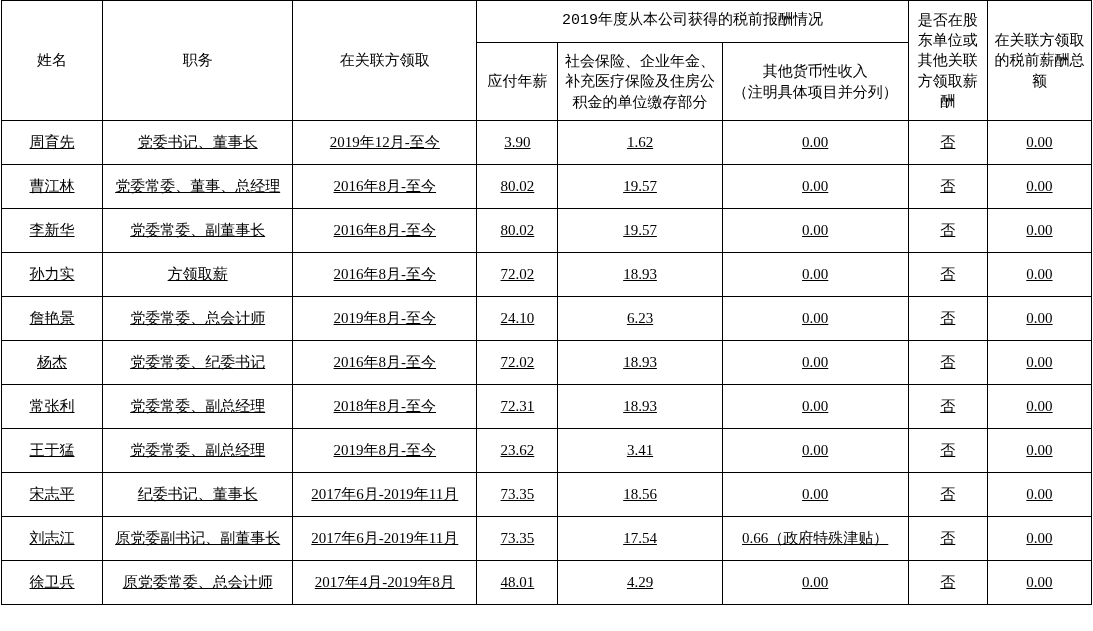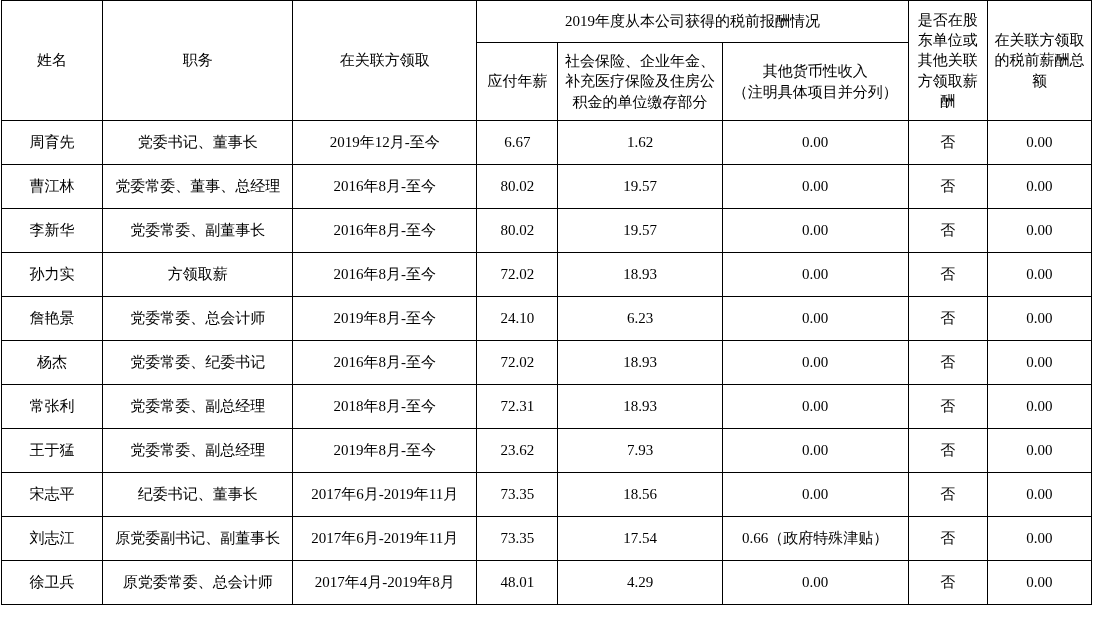--- a/index.html
+++ b/index.html
@@ -30,22 +30,22 @@
     font-weight: normal;
     font-size: 15px;
     line-height: 1.35;
     padding: 2px 1px;
     white-space: pre-line;
     overflow: hidden;
     background: #ffffff;
   }
   tr.header-top-row   { height: 42px; }
   tr.header-sub-row   { height: 78px; }
-  tbody tr.data-row   { height: 44px; }
-  th.group-header     { font-size: 15px; }
+  tbody tr.data-row   { height: 44px; text-decoration: underline; }
+  th.group-header     { font-size: 15px; font-family: Liberation Mono, monospace; }
 </style>
 </head>
 <body>
 
 <div class="page">
   <table class="comp-table">
     <colgroup>
       <col style="width:101px">
       <col style="width:190px">
       <col style="width:184px">
@@ -77,21 +77,21 @@
 积金的单位缴存部分</th>
         <th>其他货币性收入
 （注明具体项目并分列）</th>
       </tr>
     </thead>
     <tbody>
         <tr class="data-row">
           <td>周育先</td>
           <td>党委书记、董事长</td>
           <td>2019年12月-至今</td>
-          <td>6.67</td>
+          <td>3.90</td>
           <td>1.62</td>
           <td>0.00</td>
           <td>否</td>
           <td>0.00</td>
         </tr>
         <tr class="data-row">
           <td>曹江林</td>
           <td>党委常委、董事、总经理</td>
           <td>2016年8月-至今</td>
           <td>80.02</td>
@@ -148,21 +148,21 @@
           <td>18.93</td>
           <td>0.00</td>
           <td>否</td>
           <td>0.00</td>
         </tr>
         <tr class="data-row">
           <td>王于猛</td>
           <td>党委常委、副总经理</td>
           <td>2019年8月-至今</td>
           <td>23.62</td>
-          <td>7.93</td>
+          <td>3.41</td>
           <td>0.00</td>
           <td>否</td>
           <td>0.00</td>
         </tr>
         <tr class="data-row">
           <td>宋志平</td>
           <td>纪委书记、董事长</td>
           <td>2017年6月-2019年11月</td>
           <td>73.35</td>
           <td>18.56</td>

